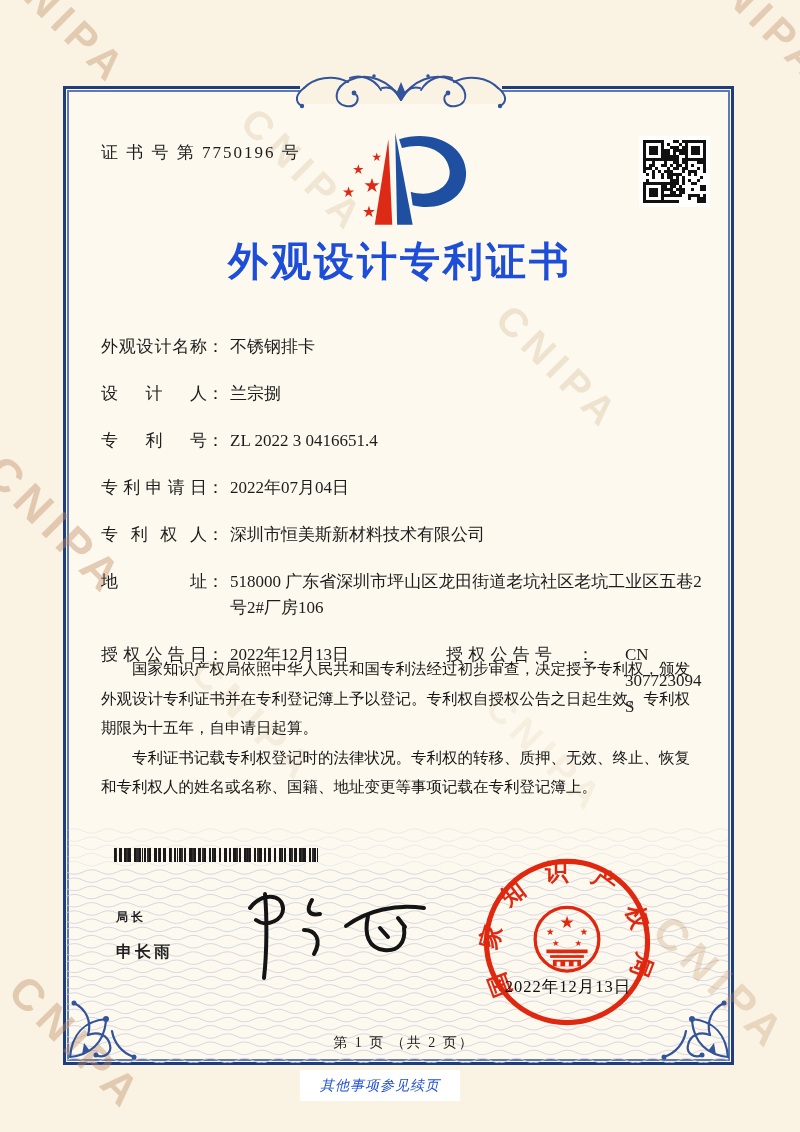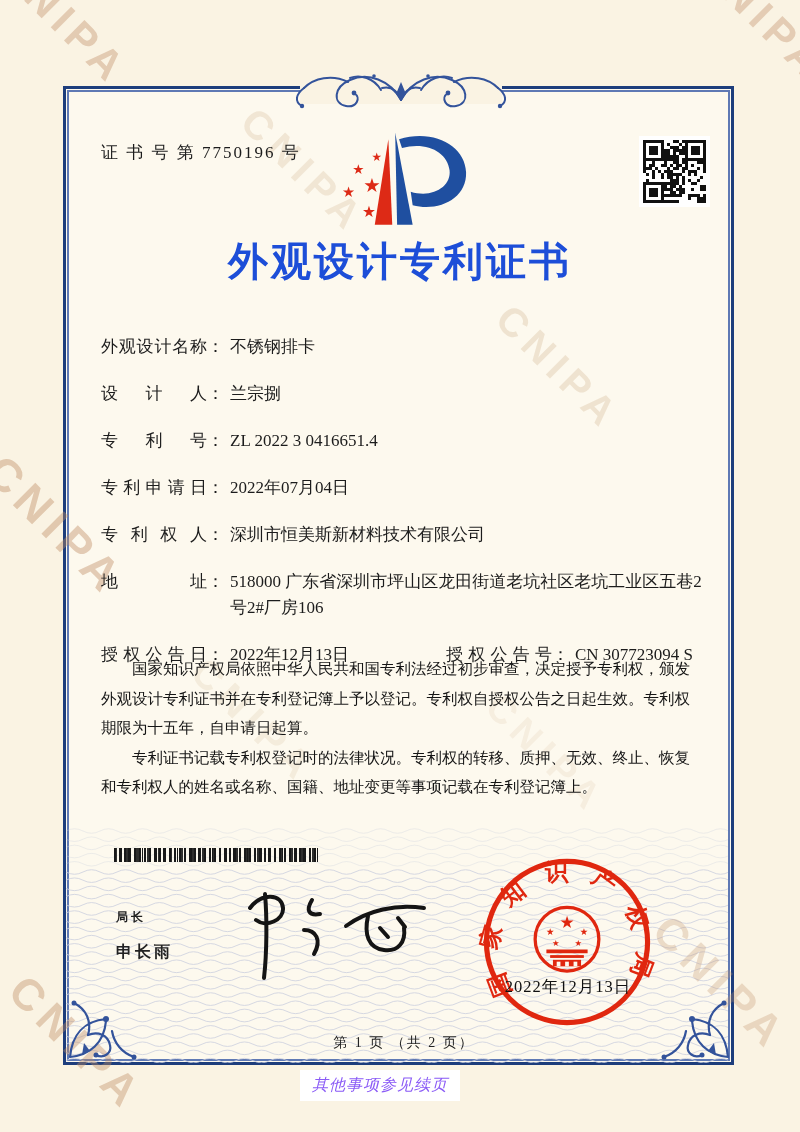--- a/index.html
+++ b/index.html
@@ -29,21 +29,21 @@
          font-size:40px;font-weight:bold;letter-spacing:3px;color:#1d4ed8;}
 
   .fields{position:absolute;left:101px;top:334px;width:606px;display:flex;flex-direction:column;gap:21px;
           font-size:17px;color:#1c1c1c;}
   .frow{display:flex;line-height:26px;}
   .flabel{display:inline-block;width:106px;text-align:justify;text-align-last:justify;flex:none;}
   .fcolon{flex:none;margin-right:6px;}
   .fvalue{max-width:505px;}
   .grant{display:flex;line-height:26px;}
   .grant .pair{display:flex;}
-  .grant .pair2{margin-left:30px;}
+  .grant .pair2{margin-left:30px;gap:25px;}
   .grant .gval{width:186px;}
 
   .body-text{position:absolute;left:101px;top:654px;width:604px;font-size:15.5px;line-height:29.5px;
              color:#151515;}
   .body-text p{margin:0;text-indent:2em;}
 
   .barcode{position:absolute;left:114px;top:848px;width:204px;height:14px;
            background:
              repeating-linear-gradient(90deg,#191919 0 2px,rgba(0,0,0,0) 2px 5px),
              repeating-linear-gradient(90deg,#191919 0 1px,rgba(0,0,0,0) 1px 7px),
@@ -57,21 +57,21 @@
 
   .seal{position:absolute;left:478px;top:853px;width:178px;height:178px;z-index:5;}
   .seal-date{position:absolute;left:494px;top:976px;width:148px;text-align:center;
              font-size:16.5px;color:#101010;letter-spacing:1px;z-index:6;}
 
   .page-footer{position:absolute;left:100px;top:1034px;width:560px;text-align:center;
                font-size:14px;letter-spacing:2px;color:#222;padding-left:24px;}
 
   .note-strip{position:absolute;left:300px;top:1070px;width:160px;height:31px;background:#fff;
               z-index:5;display:flex;align-items:center;justify-content:center;}
-  .note-strip span{font-size:16px;font-style:italic;letter-spacing:1px;color:#8b5cf6;}
+  .note-strip span{font-size:14px;font-style:italic;letter-spacing:1px;color:#1d4ed8;}
 
   .ornament-top{position:absolute;left:286px;top:56px;z-index:3;}
   .corner{position:absolute;z-index:3;}
   .corner.bl{left:64px;top:991px;}
   .corner.br{left:658px;top:991px;transform:scaleX(-1);}
 </style>
 </head>
 <body>
 
 <div class="page">

